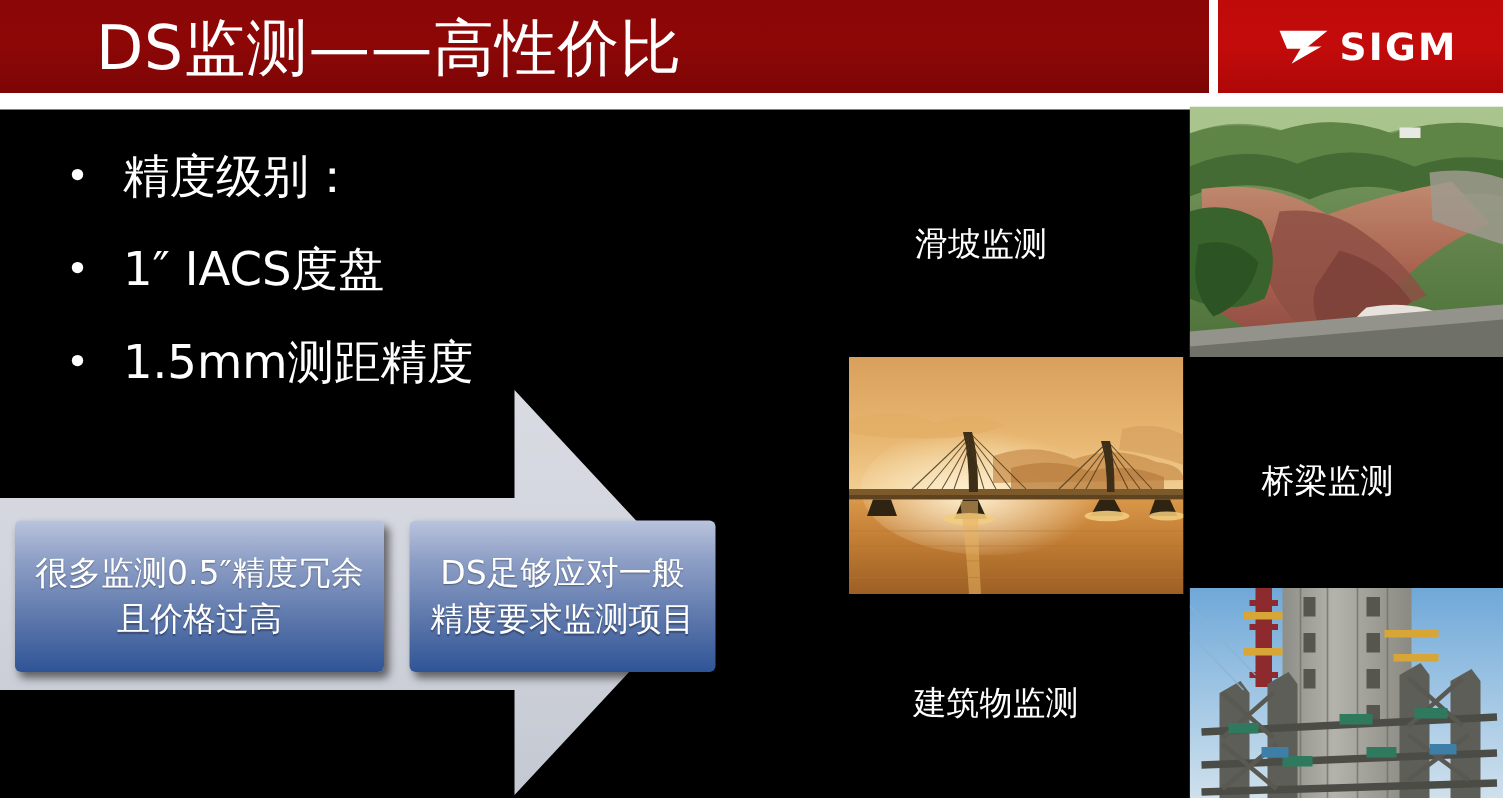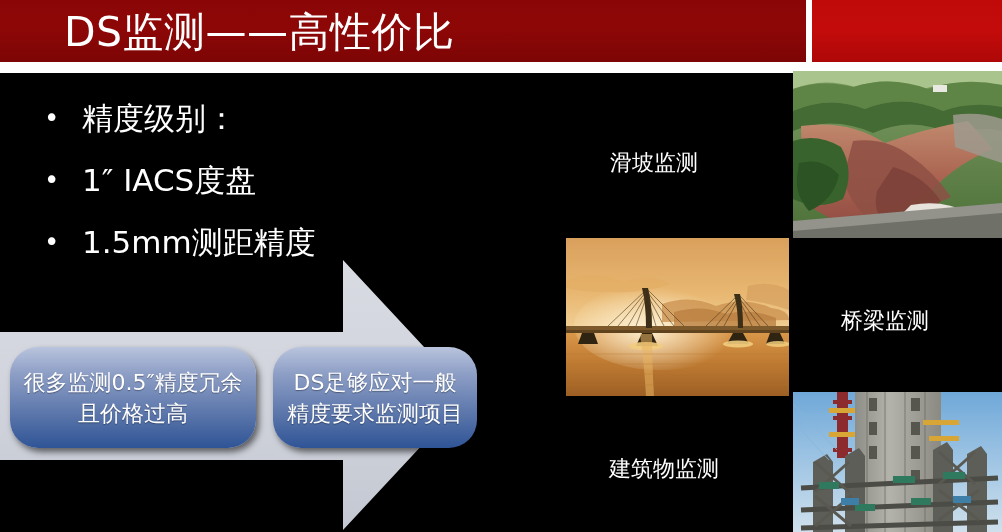--- a/index.html
+++ b/index.html
@@ -26,21 +26,21 @@
   
   .bullets{position:absolute;left:44px;top:96px;width:500px;}
   .bullet-row{display:flex;align-items:flex-start;margin-bottom:18px;}
   .bullet-dot{color:#ffffff;font-size:26px;line-height:44px;width:38px;flex:0 0 38px;text-align:left;}
   .bullet-txt{color:#ffffff;font-size:31px;line-height:44px;white-space:nowrap;}
 
   
   .arrow-svg{position:absolute;left:0px;top:252px;width:440px;height:280px;}
 
   
-  .rbox{position:absolute;border-radius:28px;
+  .rbox{position:absolute;border-radius:4px;
         box-shadow:3px 4px 6px rgba(0,0,0,.55);
         display:flex;align-items:center;justify-content:center;text-align:center;}
   .rbox-inner{color:#ffffff;font-size:22px;line-height:31px;padding:0 10px;
               text-shadow:0 1px 1px rgba(0,0,0,.35);}
   #box1{left:10px;top:347px;width:246px;height:101px;
         background:linear-gradient(to bottom,#b9c4dd 0%,#8e9fc6 26%,#5672a8 70%,#2f5496 100%);}
   #box2{left:273px;top:347px;width:204px;height:101px;
         background:linear-gradient(to bottom,#b9c4dd 0%,#8e9fc6 26%,#5672a8 70%,#2f5496 100%);}
 
   
@@ -60,20 +60,28 @@
 
 <div id="slide">
 
   <div class="hdr-bar"></div>
   <div class="hdr-sep"></div>
   <div class="hdr-logo-panel"></div>
   <div class="hdr-white-band"></div>
 
   <div class="hdr-title">DS监测——高性价比</div>
 
+  <div class="logo-wrap">
+    <span>
+      <svg class="logo-mark" viewBox="0 0 68 50">
+        <path d="M2 3 L66 3 L40 24 L58 24 L18 47 L30 27 L12 27 Z" fill="#ffffff"></path>
+      </svg>
+    </span>
+    <span class="logo-word">SIGM</span>
+  </div>
 
   <div class="bullets">
     <div class="bullet-row">
       <span class="bullet-dot">•</span>
       <span class="bullet-txt">精度级别：</span>
     </div>
     <div class="bullet-row">
       <span class="bullet-dot">•</span>
       <span class="bullet-txt">1″ IACS度盘</span>
     </div>

